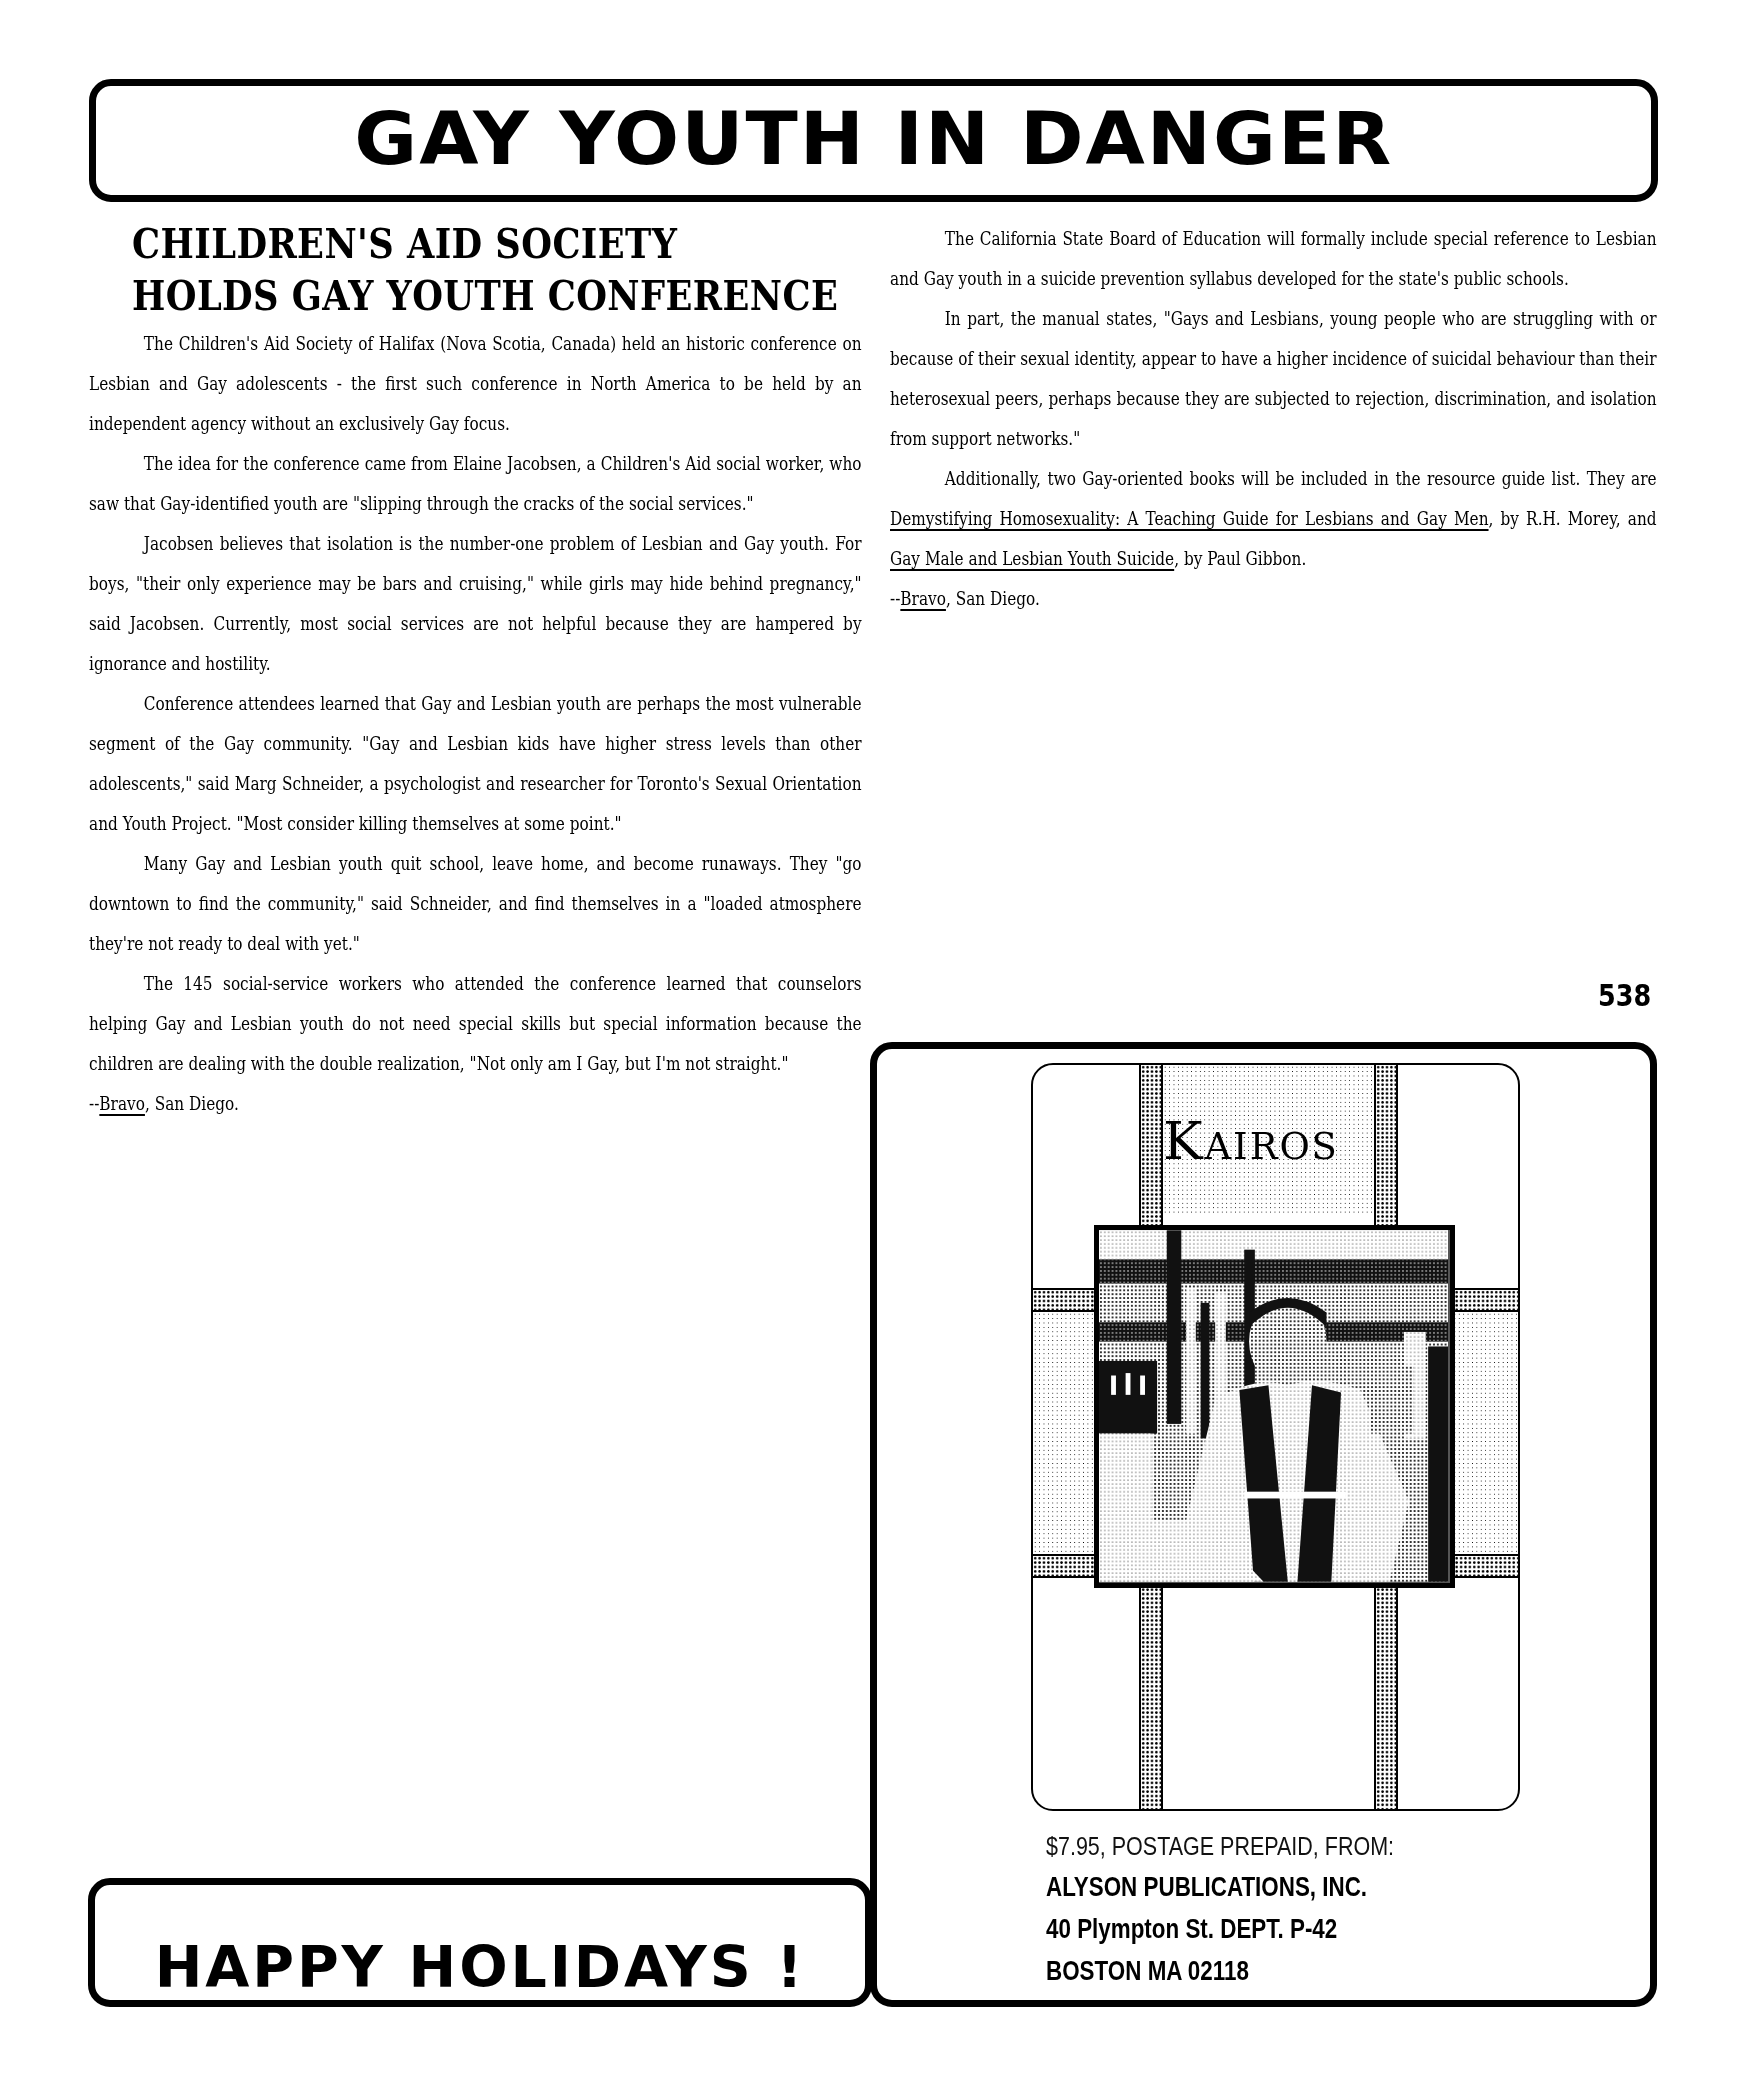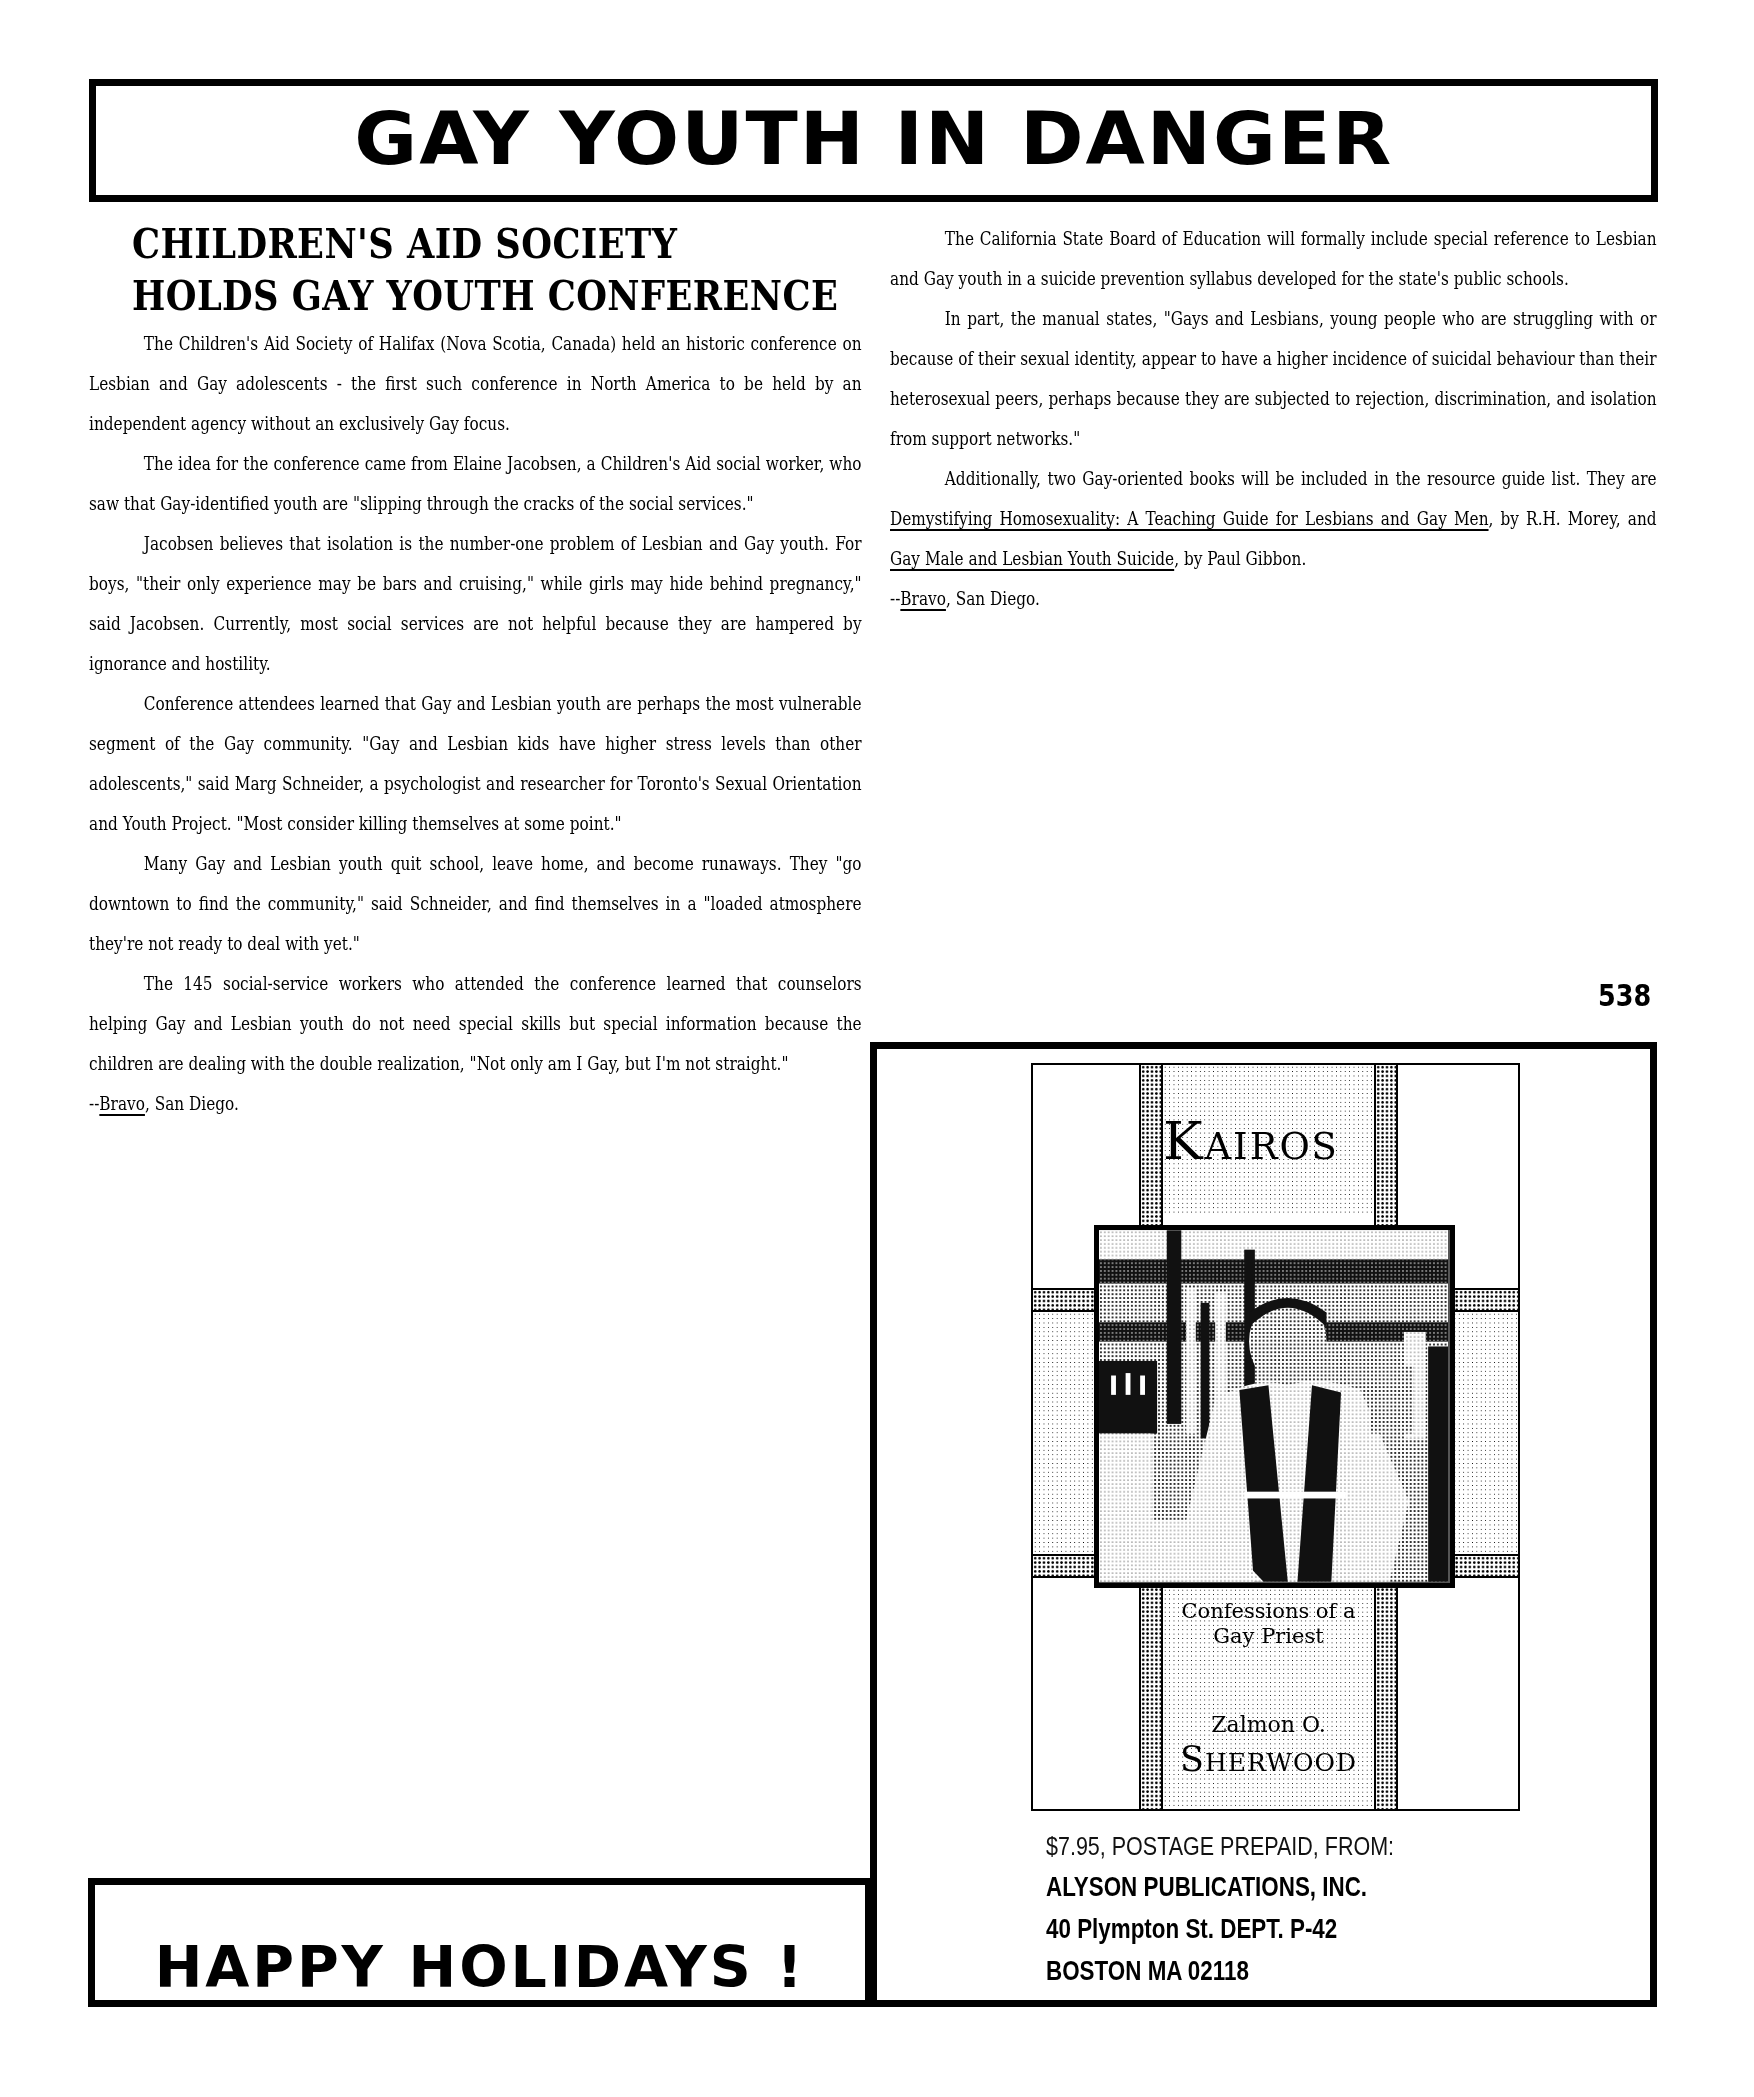--- a/index.html
+++ b/index.html
@@ -1,17 +1,17 @@
 <!DOCTYPE html>
 <html style="font-size:7.7px"><head>
 <meta charset="utf-8">
 <style>
   html, body { margin:0; padding:0; background:#ffffff; }
   body { width:1755px; height:2097px; position:relative; overflow:hidden; color:#000; font-family:"Liberation Serif", serif; }
-  .abs { position:absolute; }
+  .abs { position:absolute;border-radius:22px; }
 
   
   #banner { left:89px; top:79px; width:1569px; height:123px; border:7.7px solid #000; box-sizing:border-box; display:flex; align-items:center; justify-content:center; }
   #banner-title { font-family:"DejaVu Sans", sans-serif; font-weight:bold; font-size:73px; letter-spacing:1.9px; transform:scaleX(1.05); line-height:1; margin-top:-4.8px; }
 
   
   .col { position:absolute; }
   #left-col { left:89px; top:218px; width:773px; }
   #right-col { left:890px; top:218px; width:767px; }
 
@@ -149,28 +149,20 @@
 
       <rect x="630" y="210" width="45" height="220" fill="url(#htl)"></rect>
       <rect x="560" y="280" width="90" height="140" fill="url(#ht)"></rect>
 
       <rect x="680" y="240" width="41" height="486" fill="#111"></rect>
 
       <path d="M0 600 L220 600 L340 726 L0 726 Z" fill="url(#htl)"></path>
     </svg>
   </div>
 
-  <div id="subtitle-panel" class="dots-light">
-    <div id="cover-subtitle">
-      <div>Confessions of a</div>
-      <div>Gay Priest</div>
-    </div>
-    <div id="cover-author-first">Zalmon O.</div>
-    <div id="cover-author-last">Sherwood</div>
-  </div>
 </div>
 
 <div id="order-info" class="abs">
   <div id="order-line1">$7.95, POSTAGE PREPAID, FROM:</div>
   <div class="order-bold">ALYSON PUBLICATIONS, INC.</div>
   <div class="order-bold">40 Plympton St. DEPT. P-42</div>
   <div class="order-bold">BOSTON MA 02118</div>
 </div>
 
 <div id="holiday-box" class="abs">

